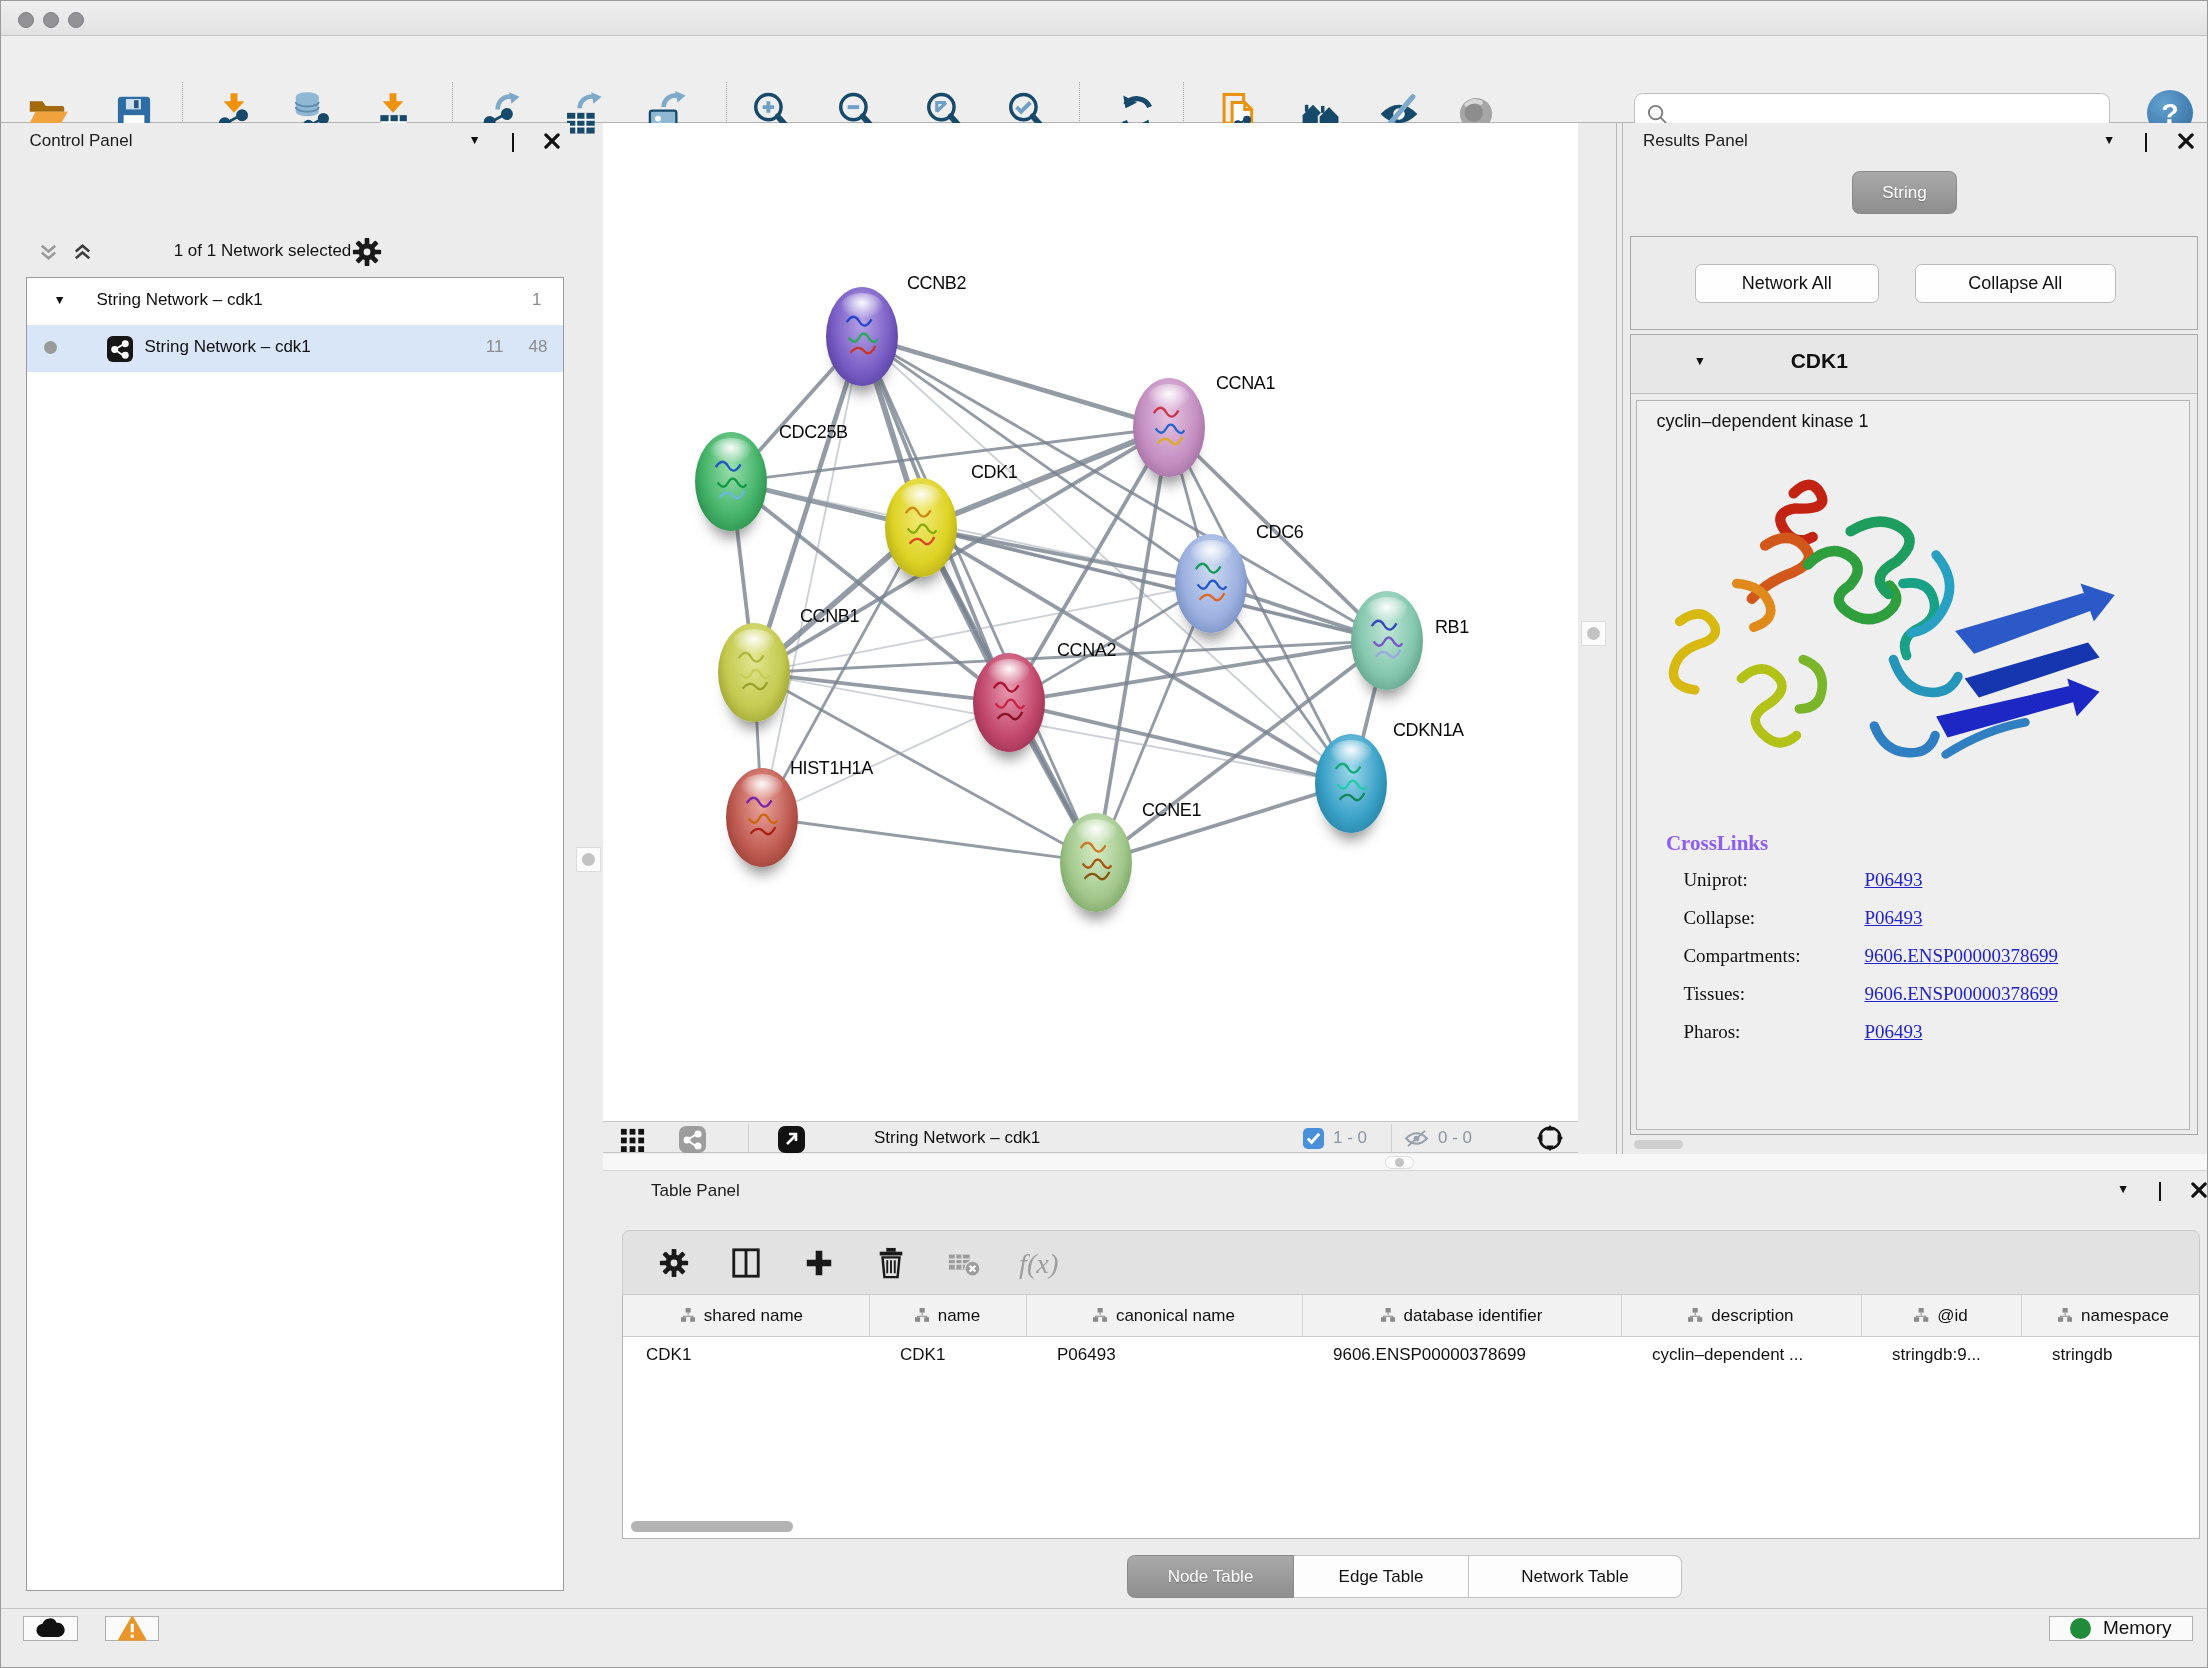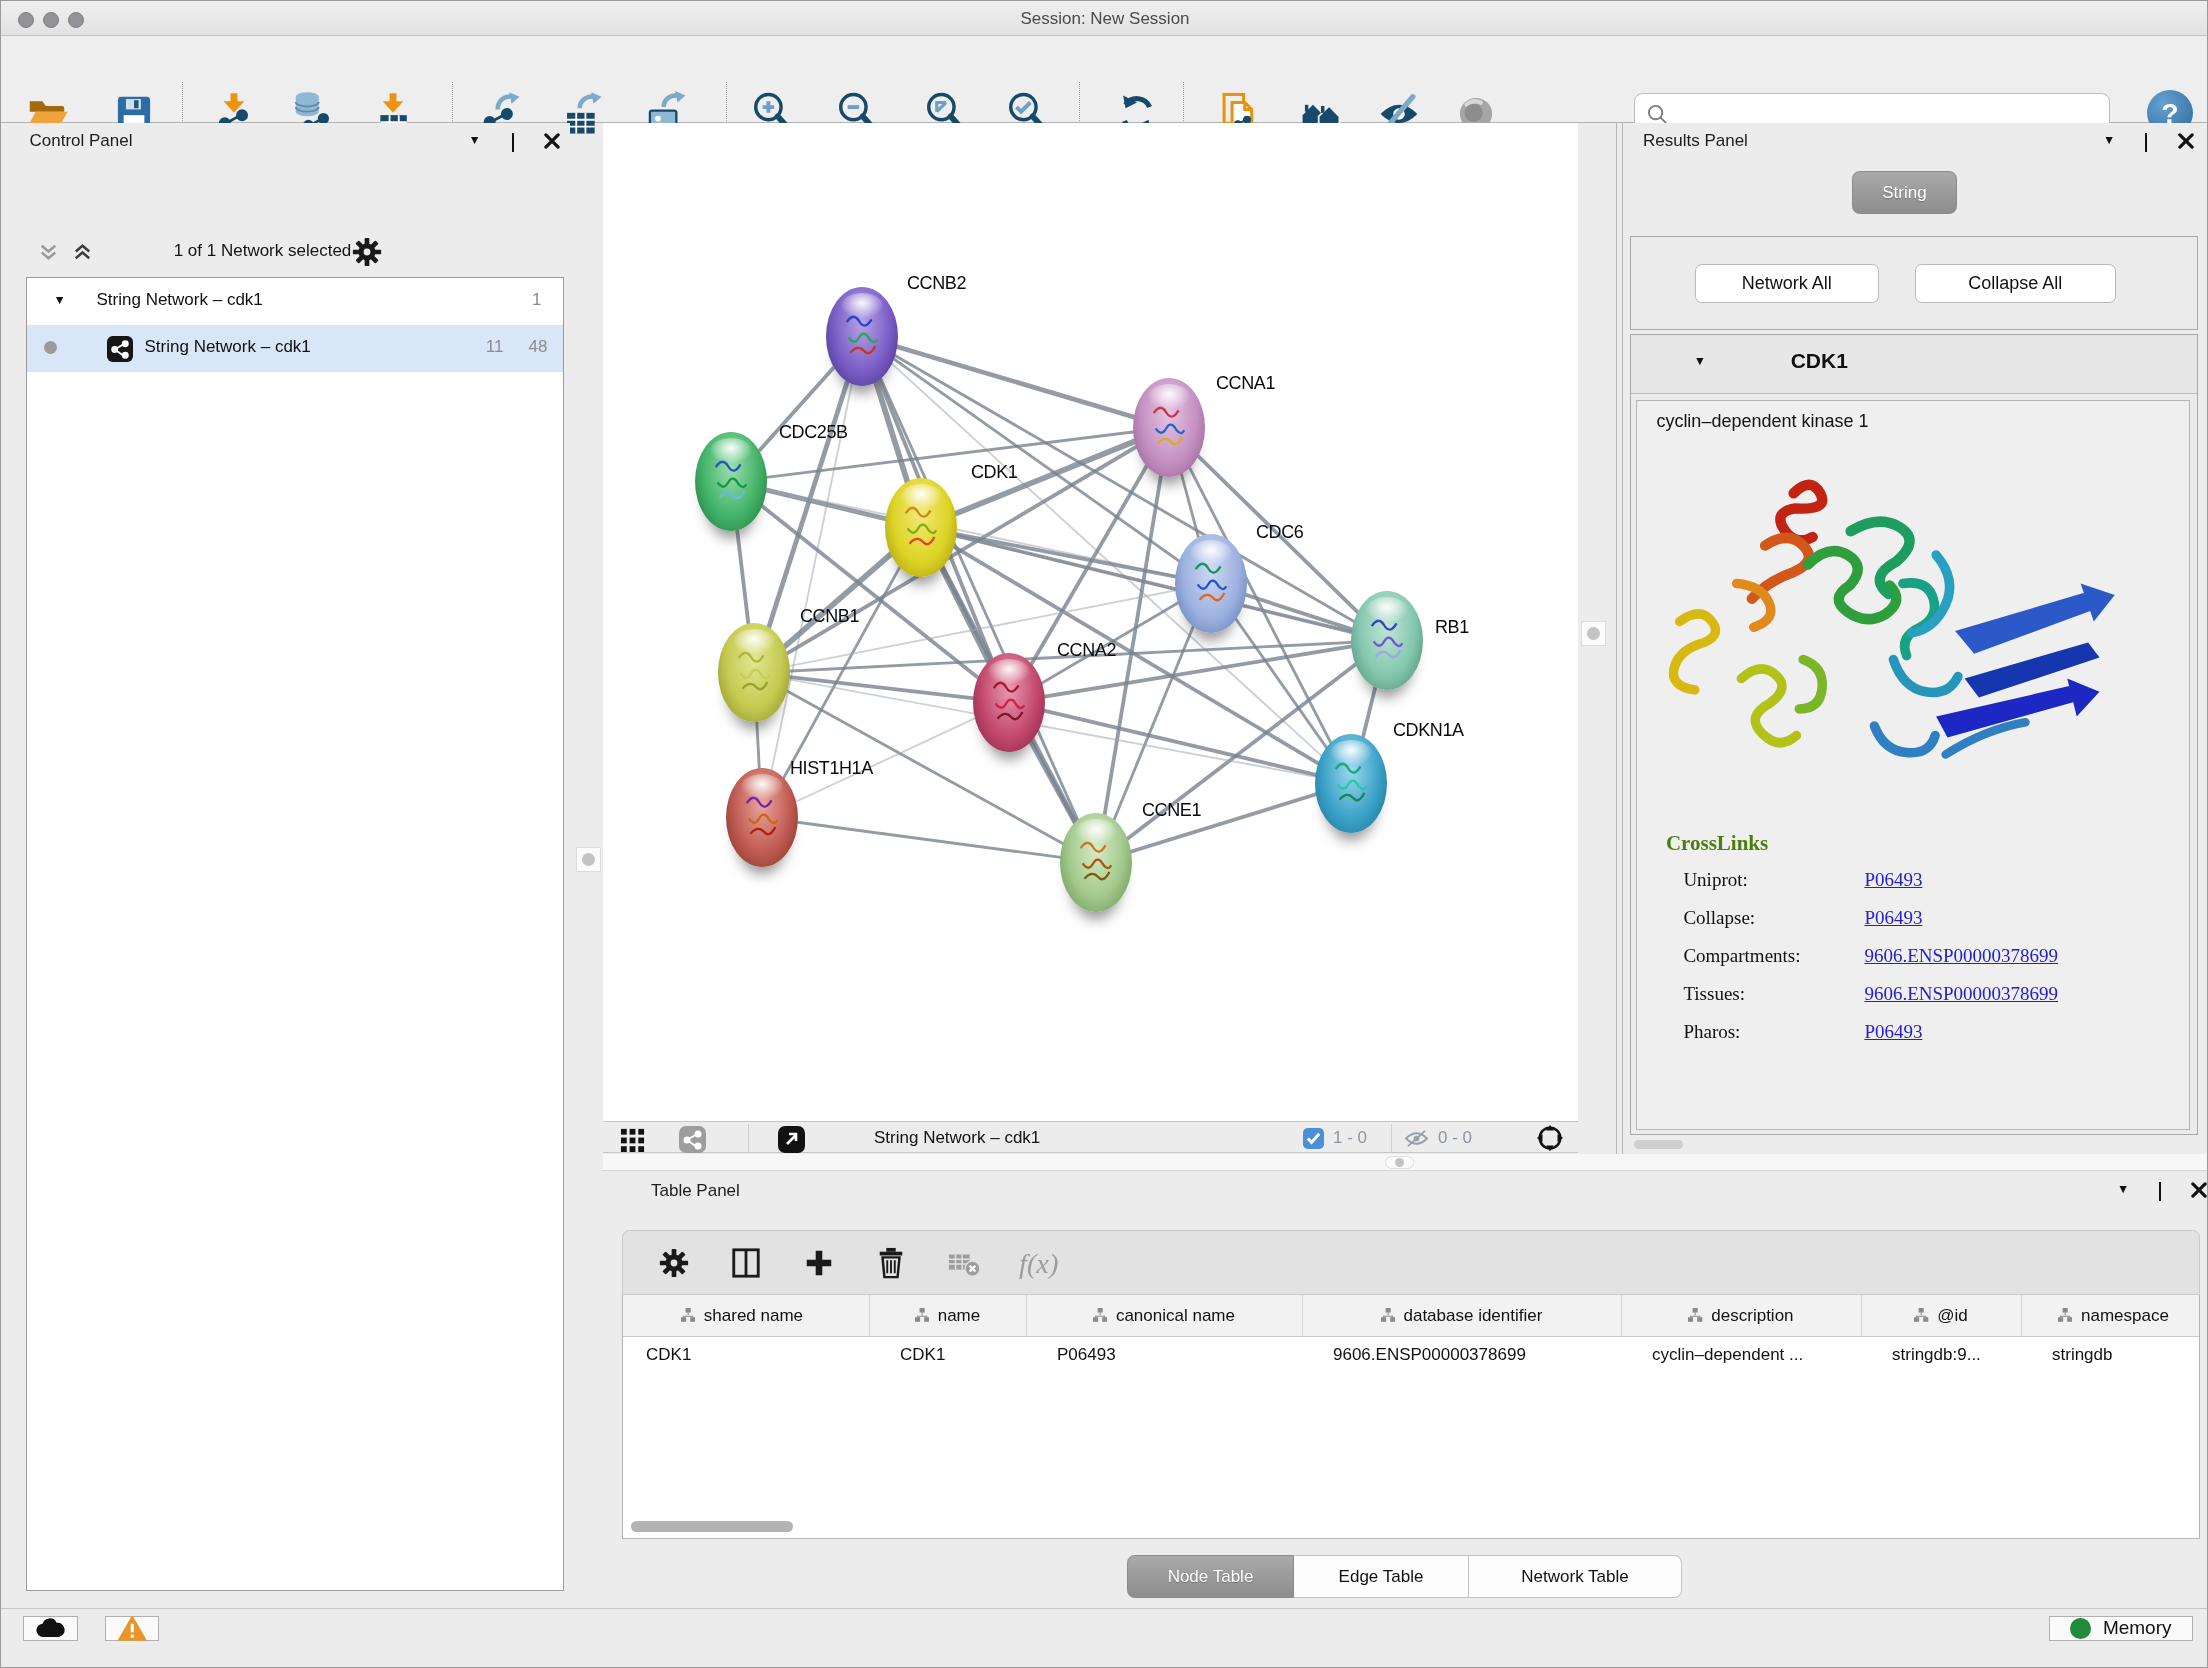--- a/index.html
+++ b/index.html
@@ -94,21 +94,20 @@
 </style>
 </head>
 <body>
 
 <div id="app">
 
   <div class="titlebar">
     <span class="light" style="left:17px"></span>
     <span class="light" style="left:42px"></span>
     <span class="light" style="left:67px"></span>
-    <div class="wtitle">Session: New Session</div>
   </div>
 
   <div class="toolbar">
     <span class="tbi" style="left:23px">
       <svg viewBox="0 0 40 40" width="46" height="46">
           <path d="M5 9h11l3 4h14a2 2 0 0 1 2 2v3H5z" fill="#a2690d"></path>
           <path d="M3 32l7-14h28l-8 14z" fill="#f0a23c"></path>
         </svg>
       </span>
     <span class="tbi" style="left:110px">
@@ -596,21 +595,21 @@
           <g>
             <path d="M320 200 L455 160 L470 176 L340 224 Z" fill="#2b59c8"></path>
             <path d="M452 150l36 12-22 28z" fill="#2b59c8"></path>
             <path d="M330 250 L460 212 L472 228 L345 270 Z" fill="#1636b0"></path>
             <path d="M300 290 L440 258 L448 274 L312 312 Z" fill="#1d27c4"></path>
             <path d="M438 250l34 14-24 26z" fill="#1d27c4"></path>
             <path d="M310 330q40-26 84-34" stroke="#2f7fc2" stroke-width="9" fill="none" stroke-linecap="round"></path>
           </g>
         </svg>
 
-        <div class="abs serif" style="left:28.5px;top:430px;font-size:21px;font-weight:bold;color:#4d7c0f">CrossLinks</div>
+        <div class="abs serif" style="left:28.5px;top:430px;font-size:21px;font-weight:bold;color:#8b5cf6">CrossLinks</div>
         <div class="abs serif" style="left:46px;top:468px;width:495px">
             <div class="clrow">
               <span class="cl-label">Uniprot:</span>
               <a>P06493</a>
             </div>
             <div class="clrow">
               <span class="cl-label">Collapse:</span>
               <a>P06493</a>
             </div>
             <div class="clrow">

